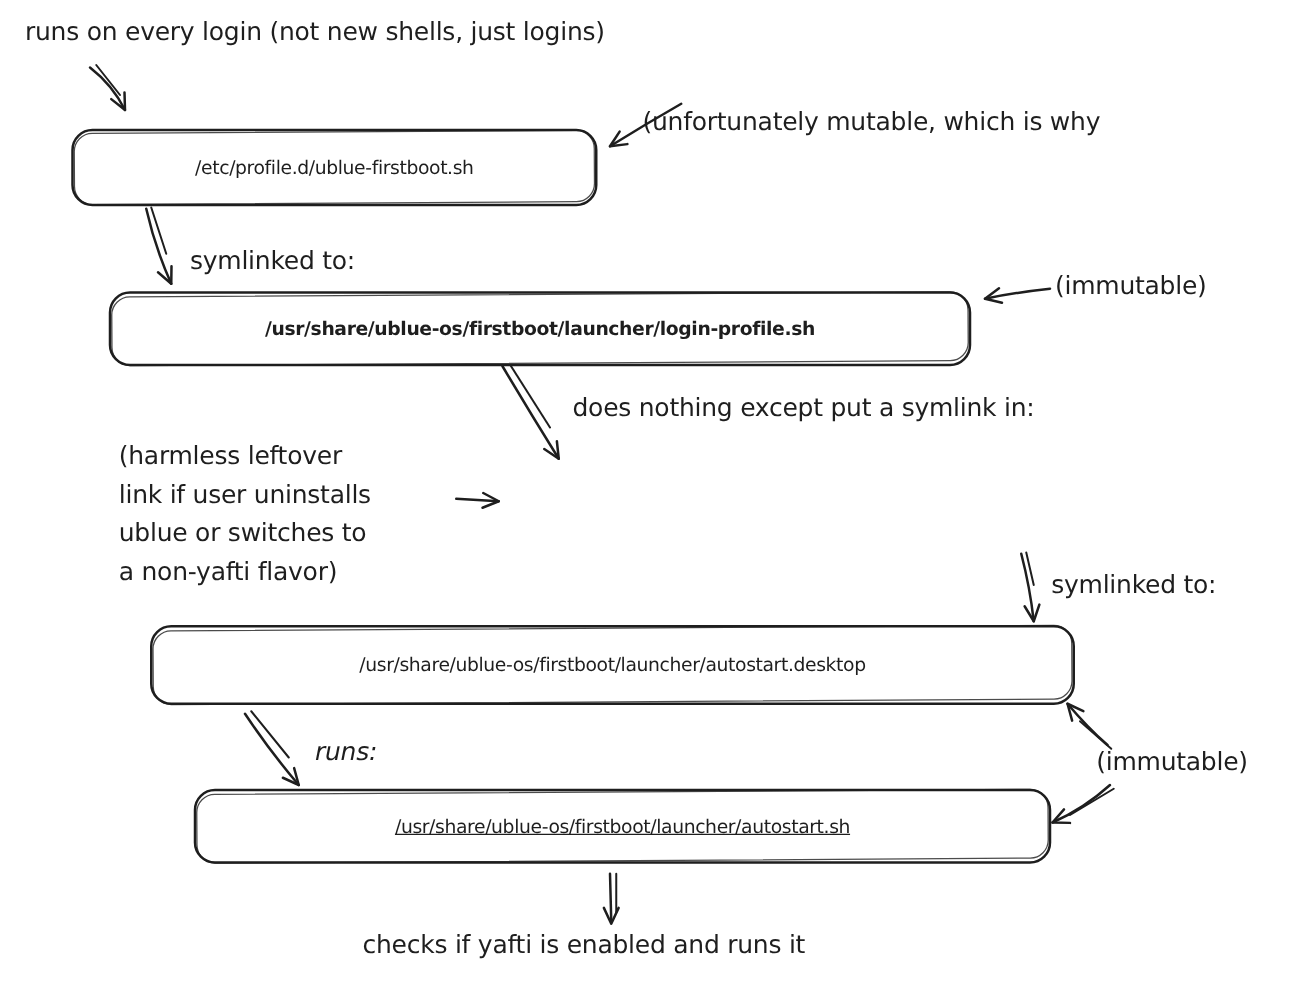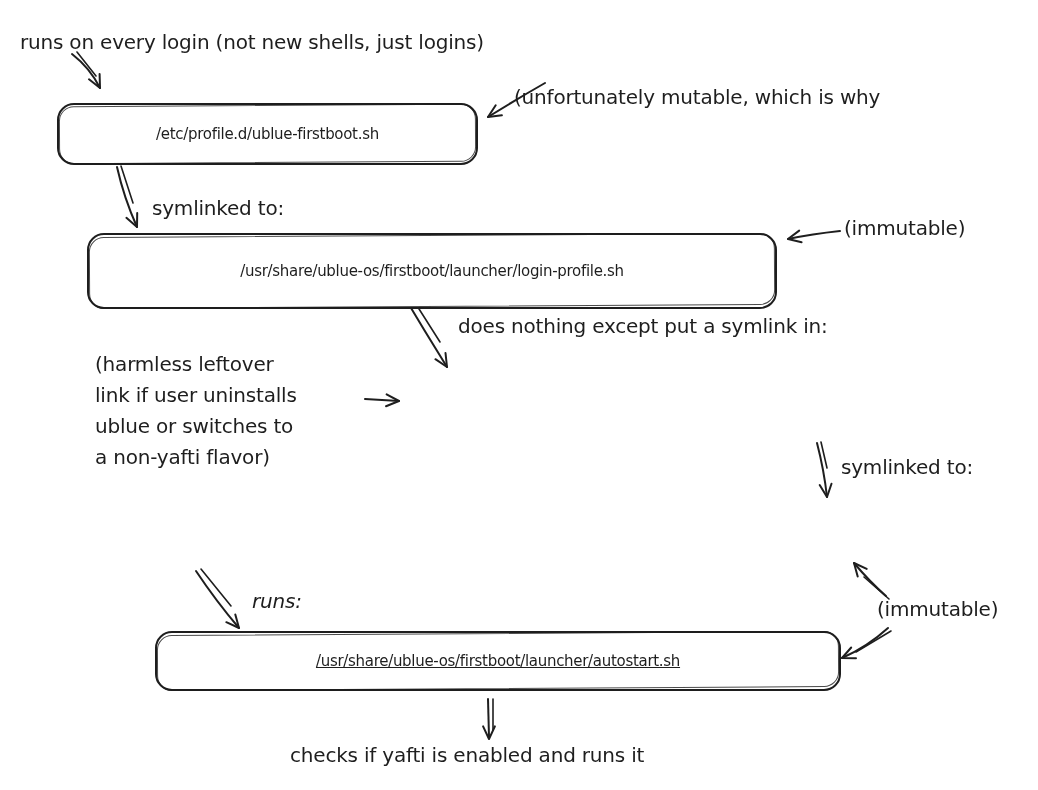--- a/index.html
+++ b/index.html
@@ -66,25 +66,25 @@
     stroke-width: 2;
     fill: none;
     stroke-linecap: round;
     stroke-linejoin: round;
   }
   #arrows path.sketch {
     stroke-width: 1.6;
   }
 
   
-  .pos-top-note        { left: 20px;  top: 30px;  }
+  .pos-top-note        { left: 20px;  top: 13px;  }
   .pos-node-1          { left: 57px;  top: 103px; width: 421px; height: 62px; }
   .pos-mutable-note    { left: 514px; top: 80px;  }
   .pos-symlink-1       { left: 152px; top: 196px; }
-  .pos-node-2          { left: 87px;  top: 233px; width: 690px; height: 76px; }
+  .pos-node-2          { left: 87px;  top: 233px; width: 690px; height: 60px; font-weight: bold; }
   .pos-immutable-1     { left: 844px; top: 216px; }
   .pos-does-nothing    { left: 458px; top: 314px; }
   .pos-node-3          { left: 402px; top: 371px; width: 572px; height: 59px; }
   .pos-leftover-note   { left: 95px;  top: 349px; }
   .pos-symlink-2       { left: 841px; top: 455px; }
   .pos-node-4          { left: 120px; top: 500px; width: 740px; height: 64px; }
   .pos-runs            { left: 252px; top: 589px; font-style: italic; }
   .pos-immutable-2     { left: 877px; top: 597px; }
   .pos-node-5          { left: 155px; top: 631px; width: 686px; height: 60px; text-decoration: underline; }
   .pos-bottom-note     { left: 290px; top: 743px; }
@@ -178,18 +178,21 @@
 
   <div class="node pos-node-1">
     <span>/etc/profile.d/ublue-firstboot.sh</span>
   </div>
 
   <div class="node pos-node-2">
     <span>/usr/share/ublue-os/firstboot/launcher/login-profile.sh</span>
   </div>
 
 
+  <div class="node pos-node-4">
+    <span>/usr/share/ublue-os/firstboot/launcher/autostart.desktop</span>
+  </div>
 
   <div class="node pos-node-5">
     <span>/usr/share/ublue-os/firstboot/launcher/autostart.sh</span>
   </div>
 
 </div>
 
 </body></html>

